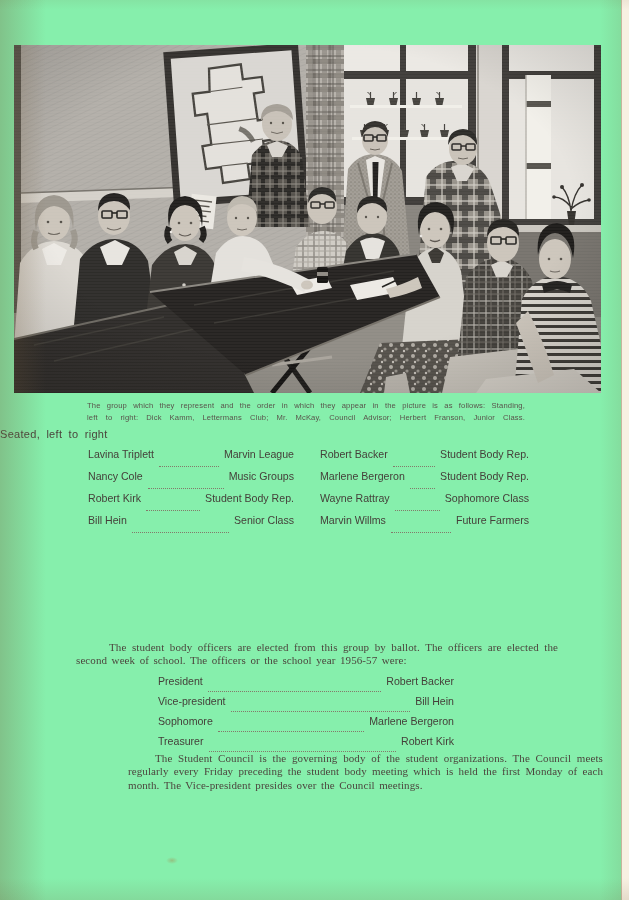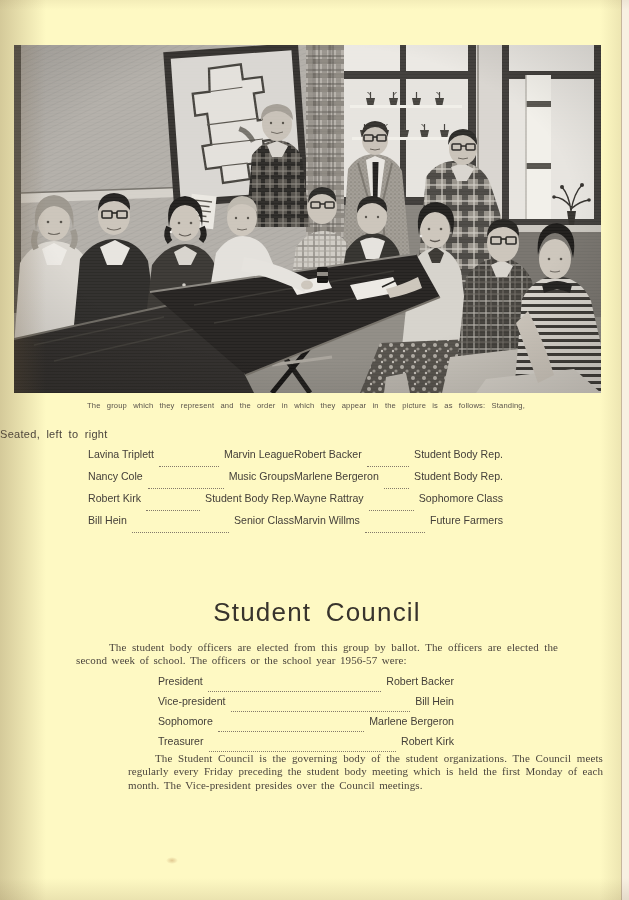--- a/index.html
+++ b/index.html
@@ -1,18 +1,18 @@
 <!DOCTYPE html>
 <html><head>
 <meta charset="utf-8">
 <style>
   html,body{margin:0;padding:0;background:#6b6459;}
   .sheet{
     position:relative;width:629px;height:900px;margin:0 auto;
-    background:#fef9c3;overflow:hidden;
+    background:#86efac;overflow:hidden;
     font-family:"Liberation Sans","DejaVu Sans",sans-serif;color:#4e473c;
   }
   .edge{position:absolute;pointer-events:none;}
   .edge-left{top:0;bottom:0;left:0;width:46px;background:linear-gradient(to right,rgba(116,92,58,.30),rgba(116,92,58,0));}
   .edge-right-shade{top:0;bottom:0;left:600px;width:21px;background:linear-gradient(to right,rgba(116,92,58,0),rgba(116,92,58,.12));}
   .edge-right-line{top:0;bottom:0;left:621px;width:1px;background:#c6b69c;}
   .edge-right-strip{top:0;bottom:0;left:622px;right:0;background:#f8f0e2;}
   .edge-bottom{left:0;right:0;bottom:0;height:22px;background:linear-gradient(to top,rgba(116,92,58,.14),rgba(116,92,58,0));}
   .edge-top{left:0;right:0;top:0;height:10px;background:linear-gradient(to bottom,rgba(116,92,58,.08),rgba(116,92,58,0));}
   .stain{position:absolute;left:166px;top:857px;width:12px;height:7px;border-radius:50%;
@@ -21,21 +21,21 @@
   .photo{position:absolute;left:14px;top:45px;width:587px;height:348px;background:#b2afa9;}
   .photo svg{display:block;}
 
   .caption{position:absolute;left:87px;top:400px;width:438px;
     font-size:7.6px;line-height:11.6px;color:#59534b;word-spacing:1.8px;letter-spacing:.15px;}
   .caption .cl{text-align:justify;text-align-last:justify;}
 
   .seated{position:absolute;left:0;top:428px;width:629px;text-align:left;
     font-size:11px;letter-spacing:.3px;word-spacing:3px;color:#4a443c;}
 
-  .roster{position:absolute;left:88px;top:448px;width:441px;display:flex;}
+  .roster{position:absolute;left:88px;top:448px;width:441px;display:flex;gap:26px;}
   .rcol{width:206px;flex:0 0 auto;}
   .rcol.right{width:209px;}
   .r-row{display:flex;align-items:baseline;height:22px;font-size:10.6px;color:#45403a;white-space:nowrap;}
   .lead{flex:1;border-bottom:1.6px dotted #837a6a;margin:0 5px;align-self:flex-end;margin-bottom:3.5px;min-width:14px;}
 
   .title{position:absolute;left:76px;top:597px;width:482px;text-align:center;
     font-size:26px;line-height:30px;letter-spacing:1.2px;word-spacing:6px;color:#38342d;}
 
   .para{position:absolute;text-align:justify;font-size:11px;line-height:13.4px;color:#4c463e;
     word-spacing:1.6px;letter-spacing:.1px;font-family:Liberation Serif, serif;}
@@ -394,20 +394,21 @@
       <path d="M404 232 Q388 240 372 244 L376 253 Q392 250 408 243 Z" fill="#ccc6bc"></path>
       <line x1="368" y1="242" x2="385" y2="234" stroke="#21201e" stroke-width="1.6"></line>
 
       <rect width="587" height="348" fill="url(#halftone)"></rect>
       <rect width="587" height="348" fill="url(#vig)"></rect>
     </svg>
   </div>
 
   <div class="caption">
     <div class="cl">The group which they represent and the order in which they appear in the picture is as follows: Standing,</div>
+    <div class="cl">left to right: Dick Kamm, Lettermans Club; Mr. McKay, Council Advisor; Herbert Franson, Junior Class.</div>
   </div>
 
   <div class="seated">Seated, left to right</div>
 
   <div class="roster">
     <div class="rcol">
       <div class="r-row">
         <span>Lavina Triplett</span>
         <span class="lead"></span>
         <span>Marvin League</span>
@@ -445,21 +446,20 @@
         <span>Sophomore Class</span>
       </div>
       <div class="r-row">
         <span>Marvin Willms</span>
         <span class="lead"></span>
         <span>Future Farmers</span>
       </div>
     </div>
   </div>
 
-  <div class="title">Student Council</div>
 
   <div class="para intro">The student body officers are elected from this group by ballot. The officers are elected the second week of school. The officers or the school year 1956-57 were:</div>
 
   <div class="officers">
     <div class="o-row">
       <span>President</span>
       <span class="lead"></span>
       <span>Robert Backer</span>
     </div>
     <div class="o-row">

